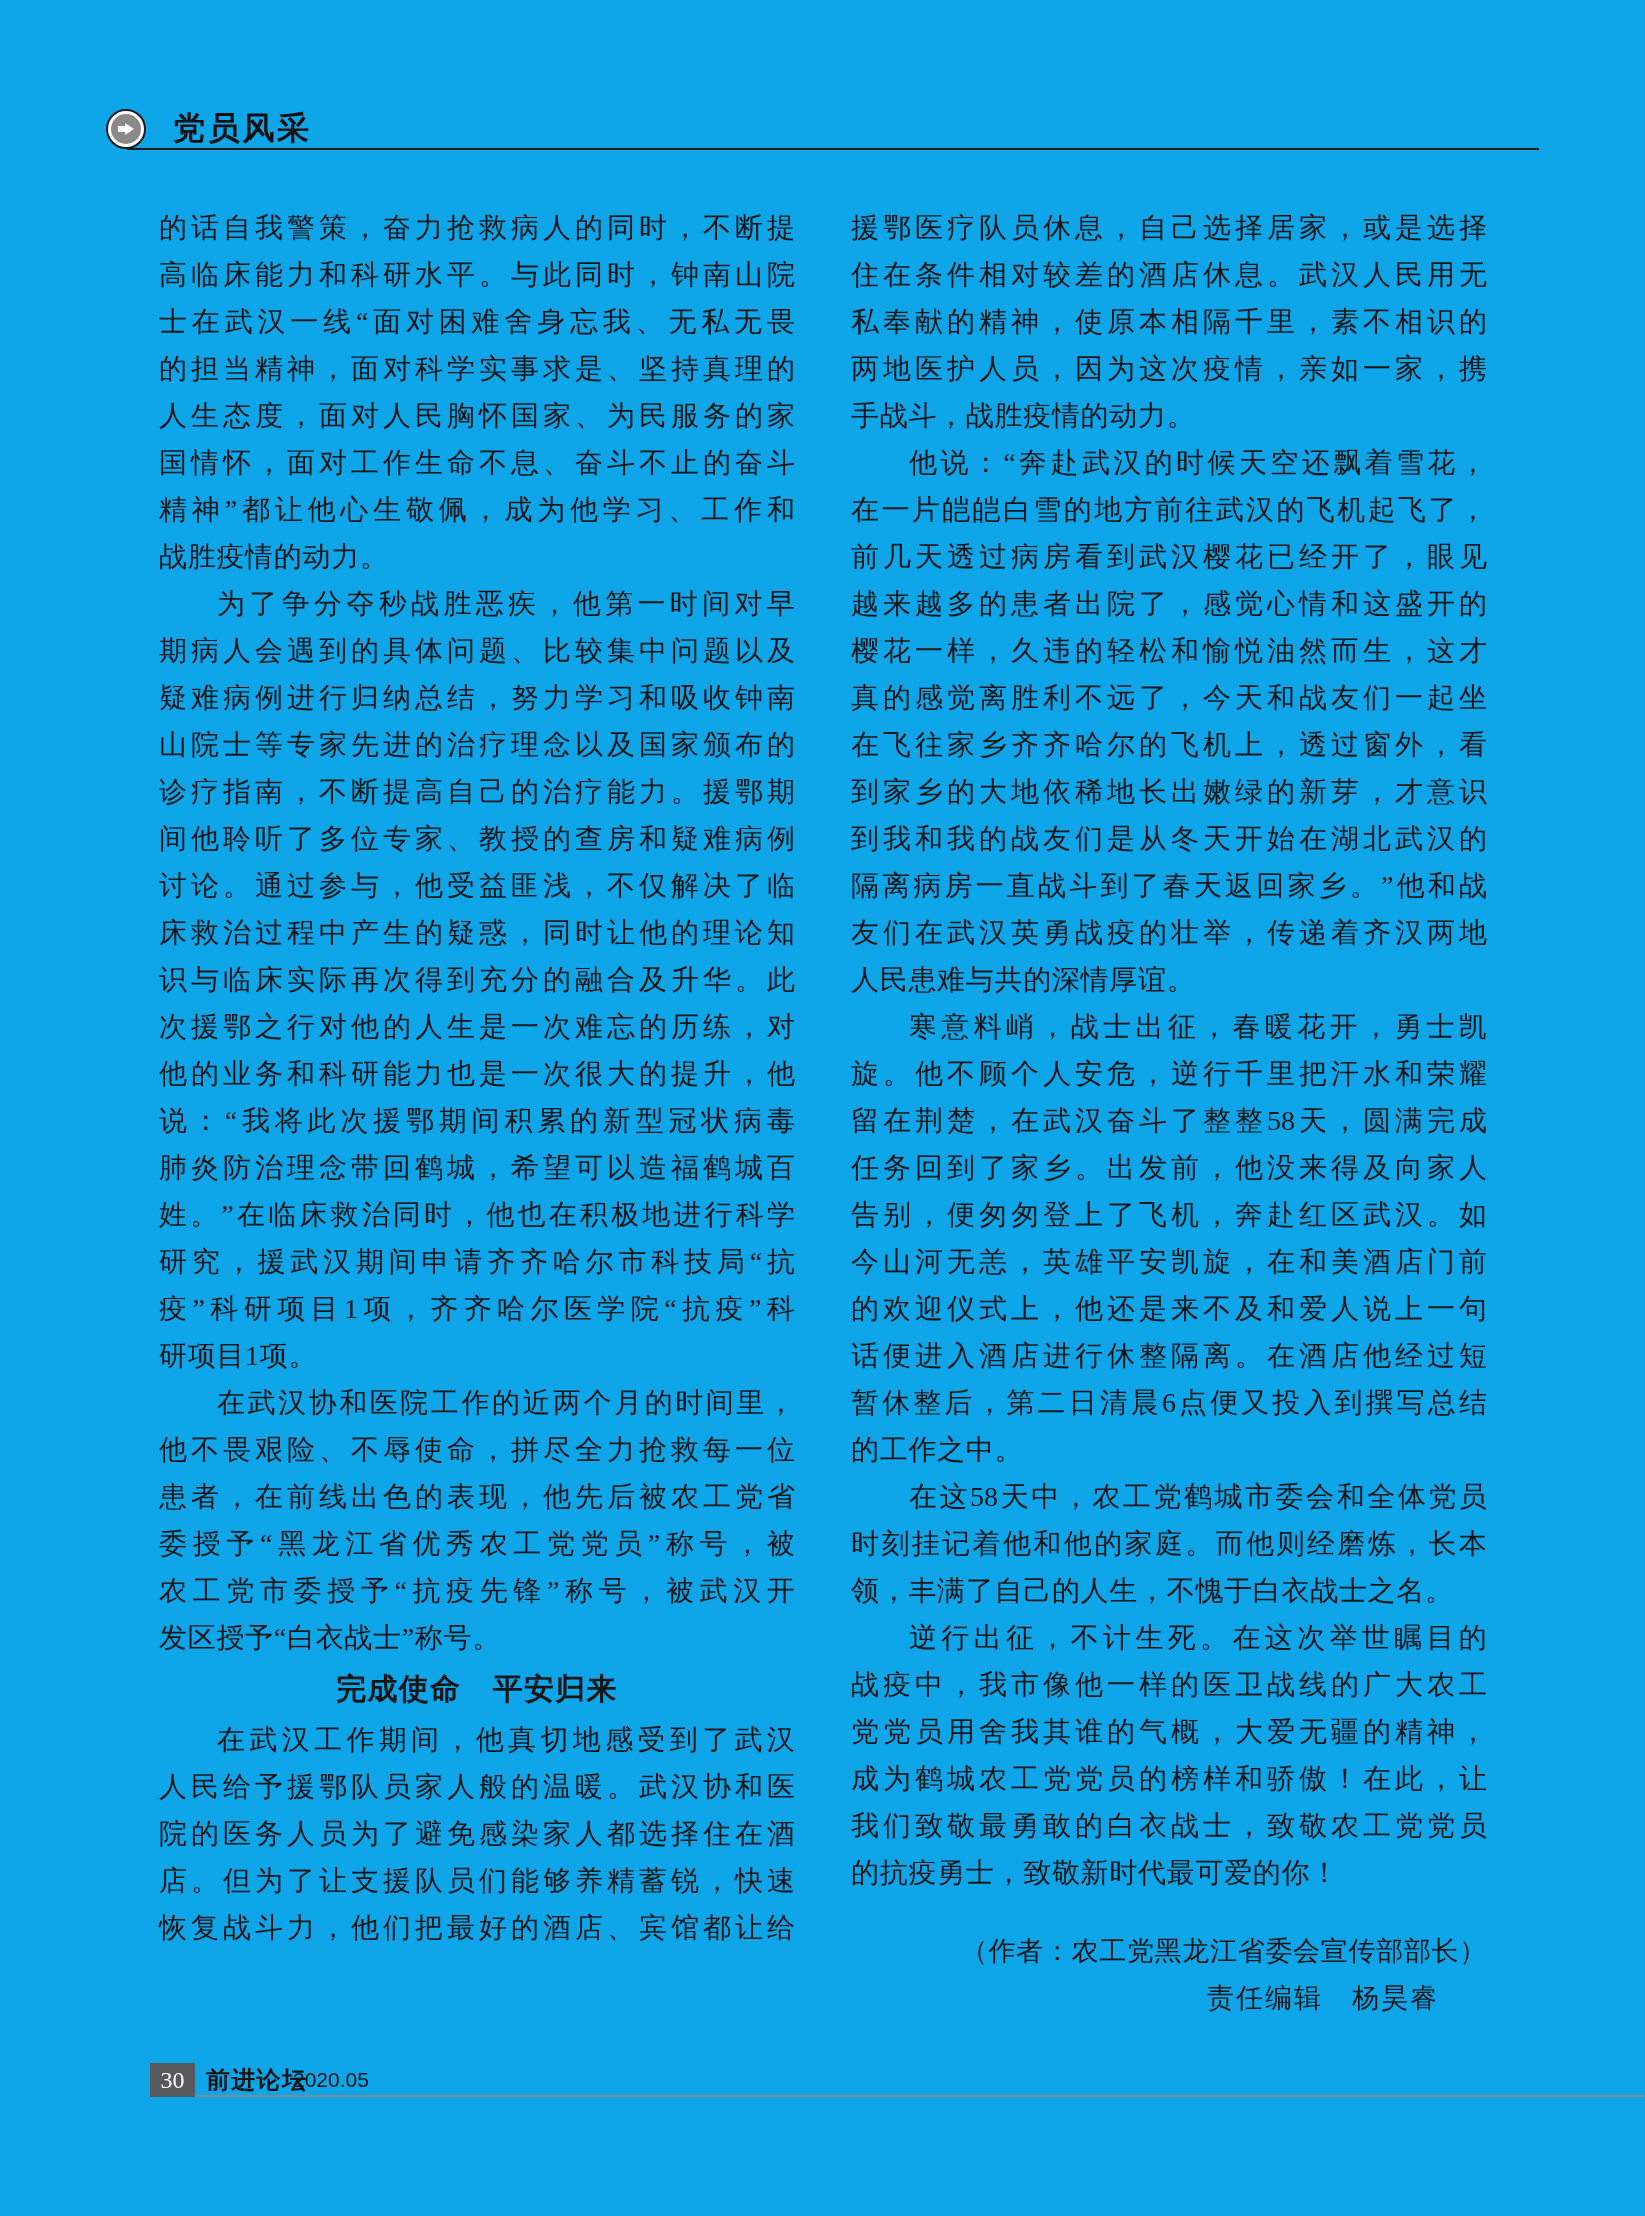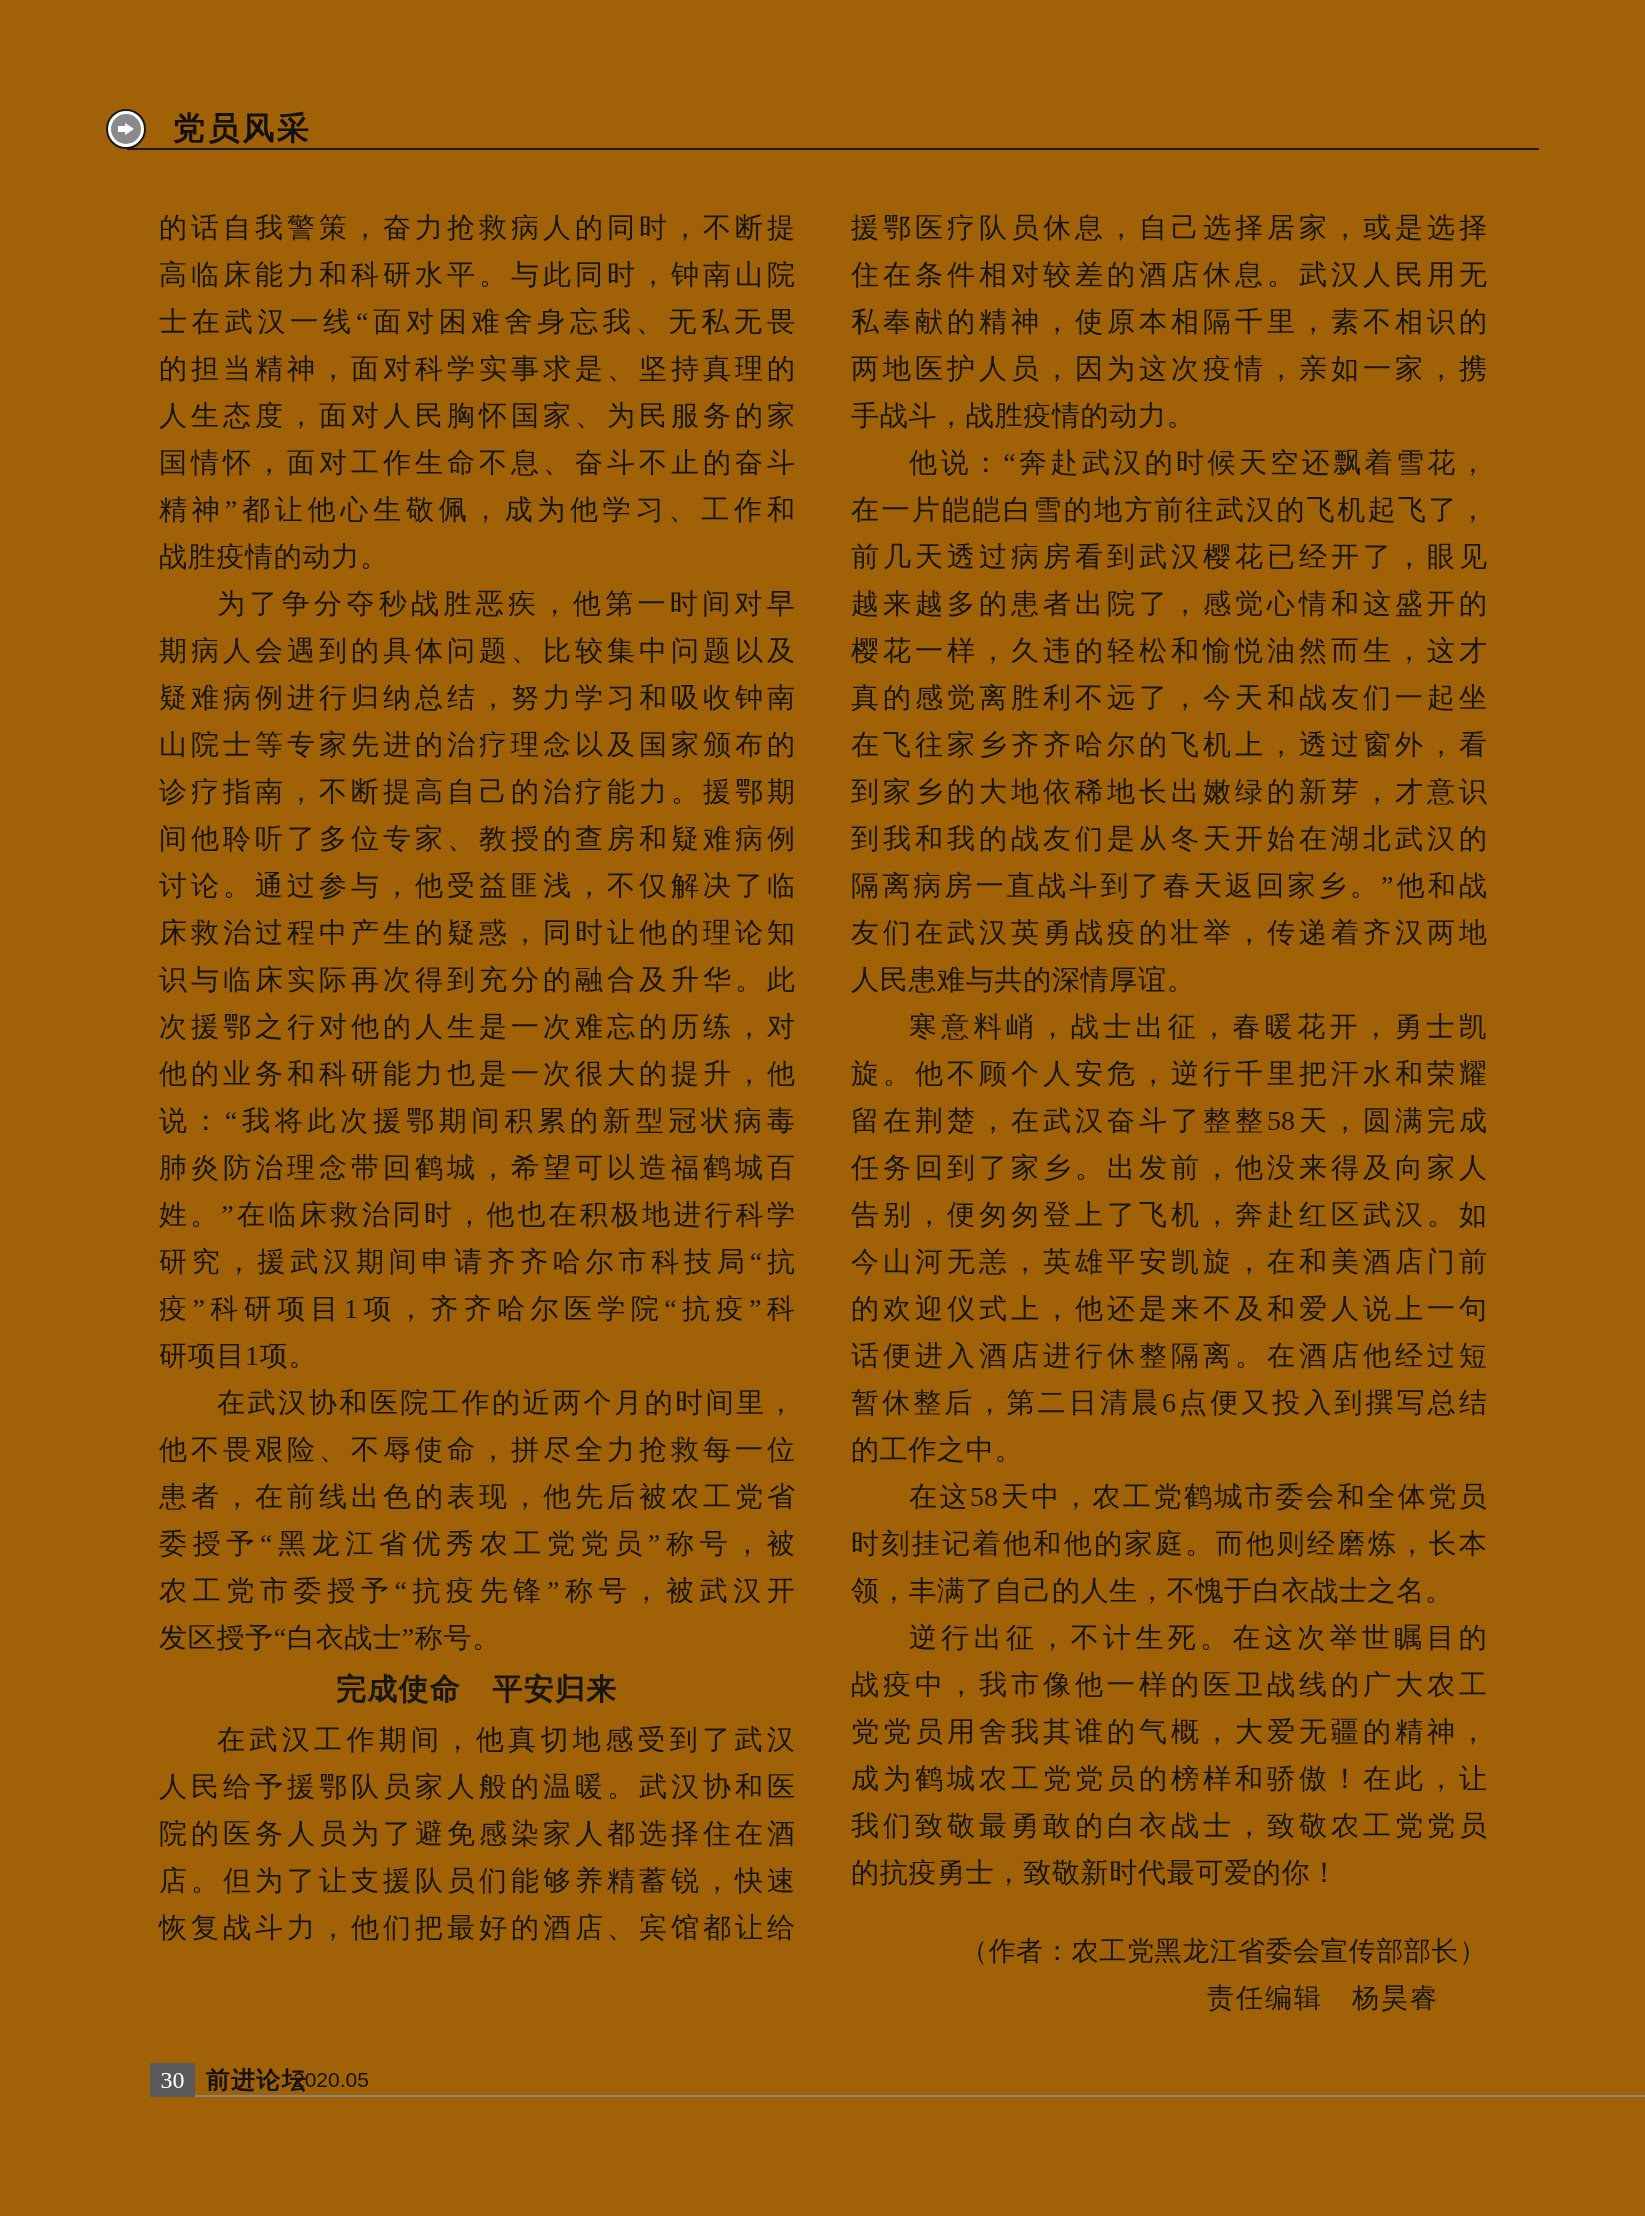--- a/index.html
+++ b/index.html
@@ -1,16 +1,16 @@
 <!DOCTYPE html>
 <html style="font-size:10.7px"><head>
 <meta charset="utf-8">
 <style>
   html,body{margin:0;padding:0;background:#ffffff;}
-  .page{position:relative;width:1645px;height:2216px;background:#a16207;overflow:hidden;
+  .page{position:relative;width:1645px;height:2216px;background:#0ea5e9;overflow:hidden;
         font-family:"Liberation Serif","DejaVu Serif",serif;color:#161616;}
 
   
   .header-rule{position:absolute;left:127px;top:148px;width:1412px;height:2px;background:#1b1b1b;}
   .badge{position:absolute;left:106px;top:109px;width:40px;height:40px;border:2.7px solid #1b1b1b;
          border-radius:50%;background:#ffffff;box-sizing:border-box;display:flex;align-items:center;justify-content:center;}
   .badge-inner{width:30px;height:30px;border-radius:50%;background:#8a8a8a;display:flex;align-items:center;justify-content:center;}
   .arrow-bar{width:7.4px;height:6px;background:#ffffff;margin-right:-0.7px;}
   .arrow-head{width:0;height:0;border-left:9.4px solid #ffffff;border-top:6.7px solid transparent;border-bottom:6.7px solid transparent;}
   .header-title{position:absolute;left:173px;top:107px;height:42px;line-height:42px;

